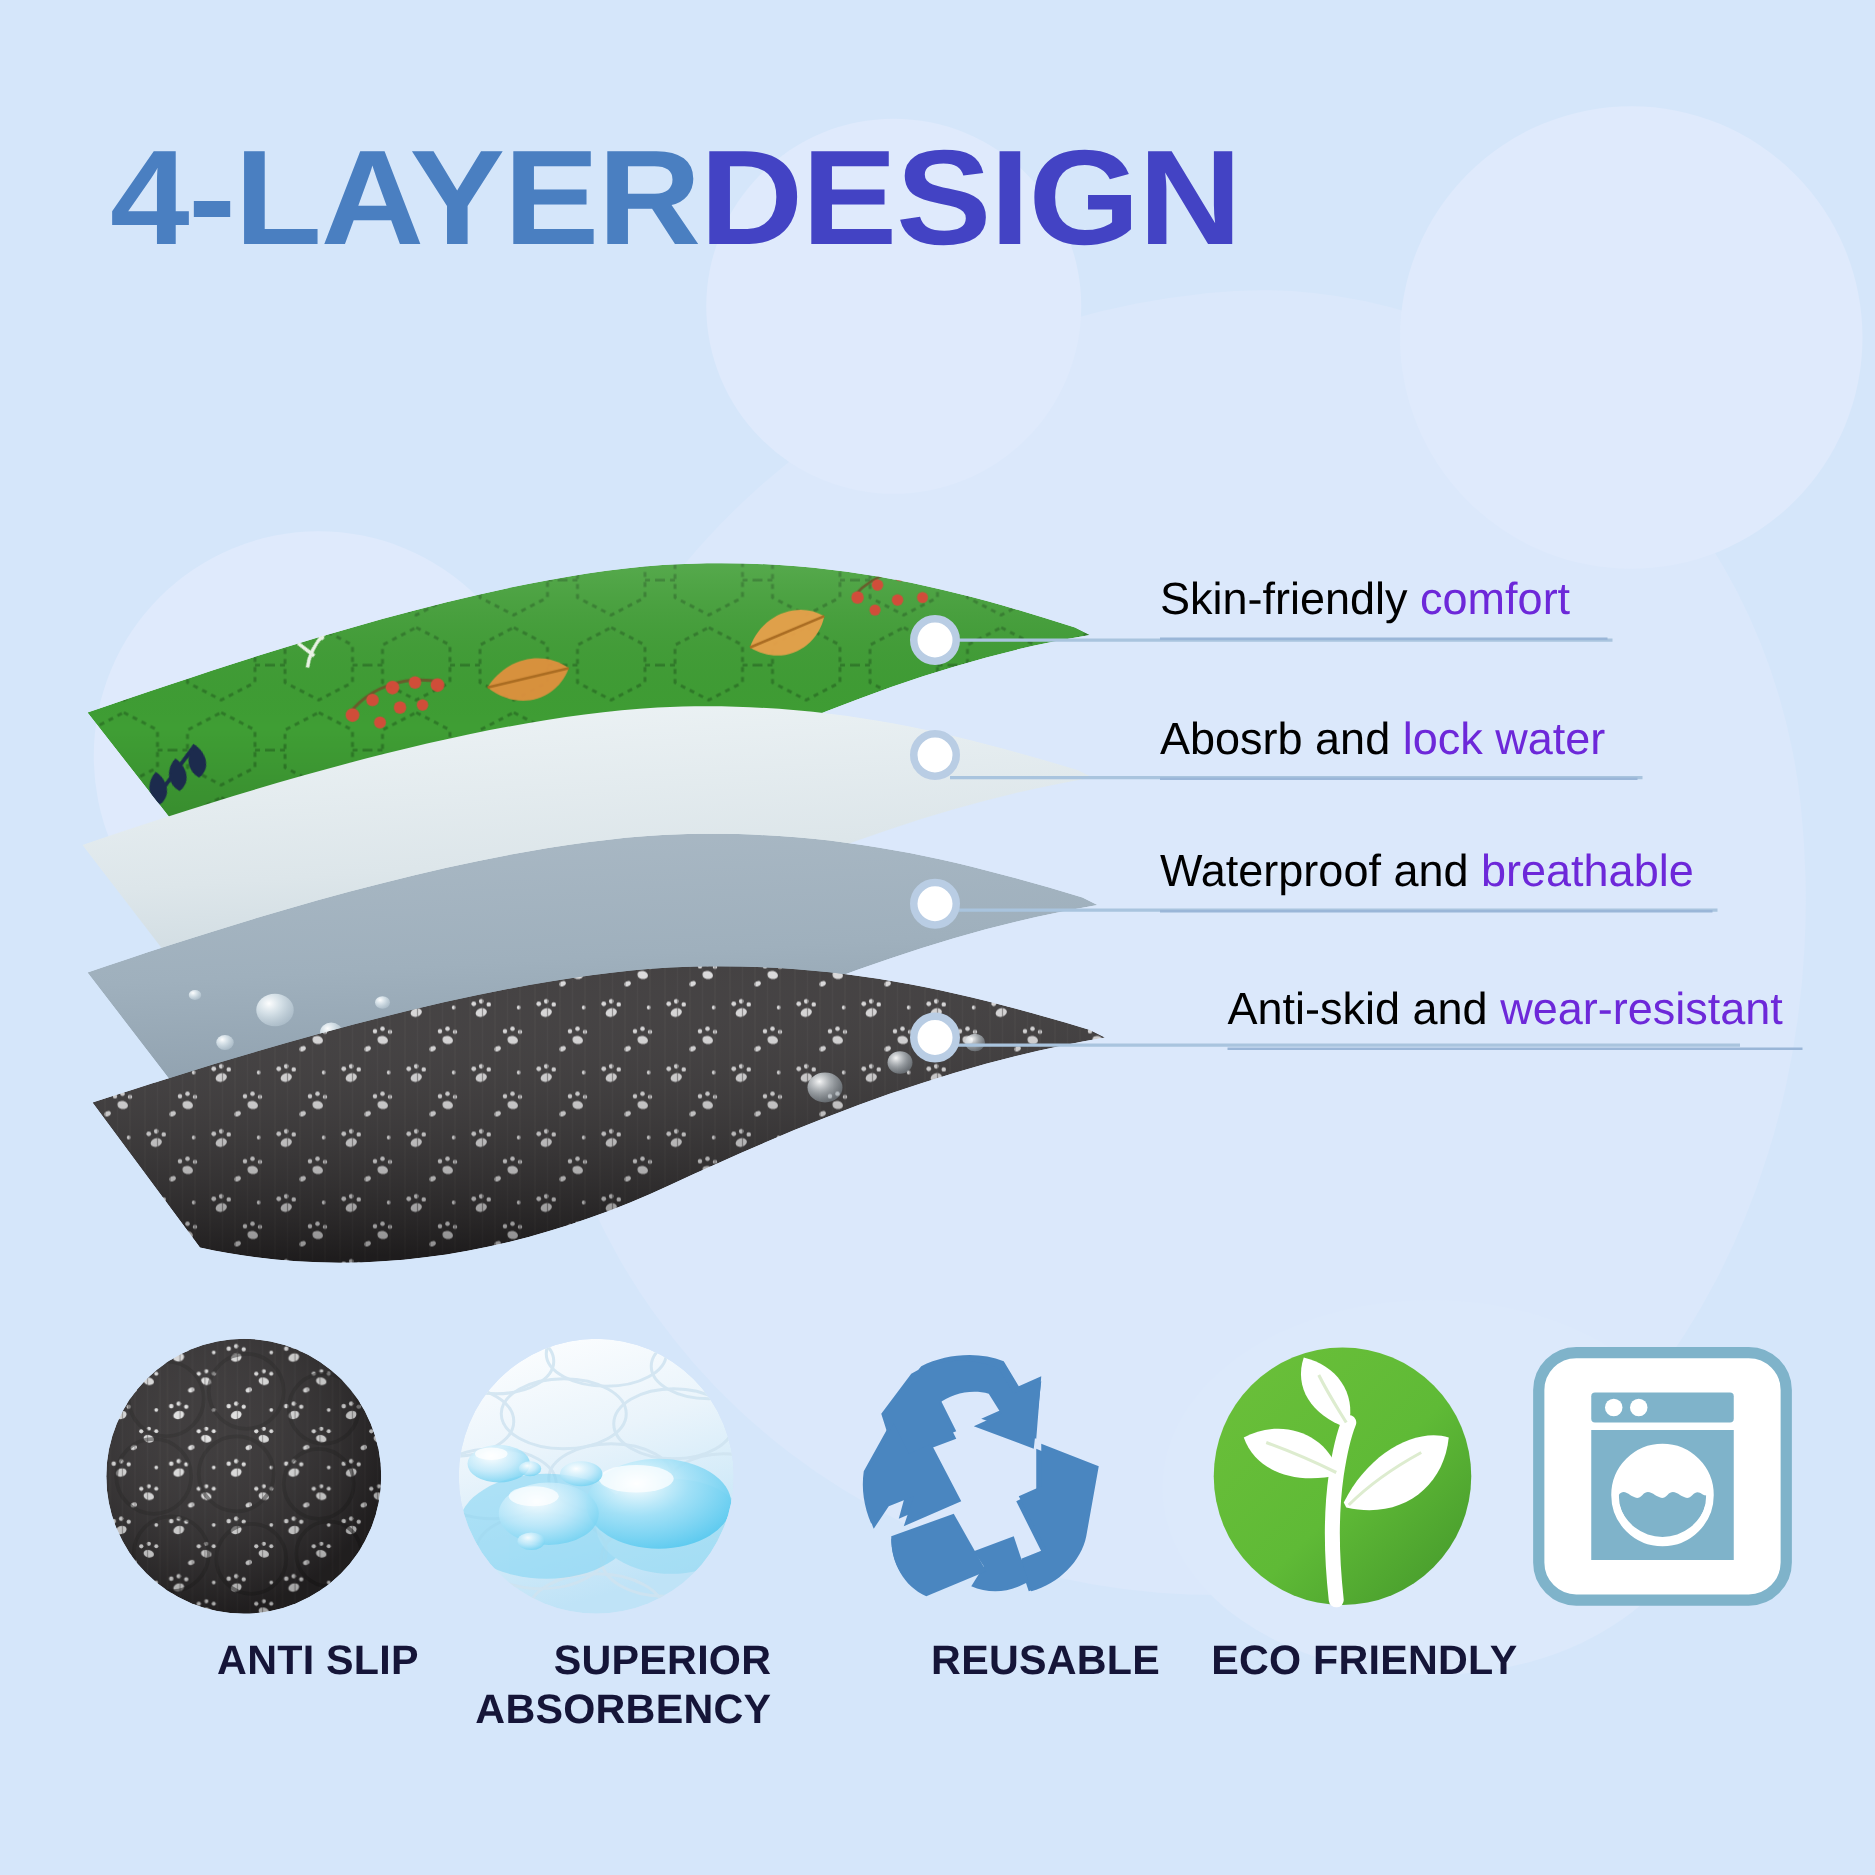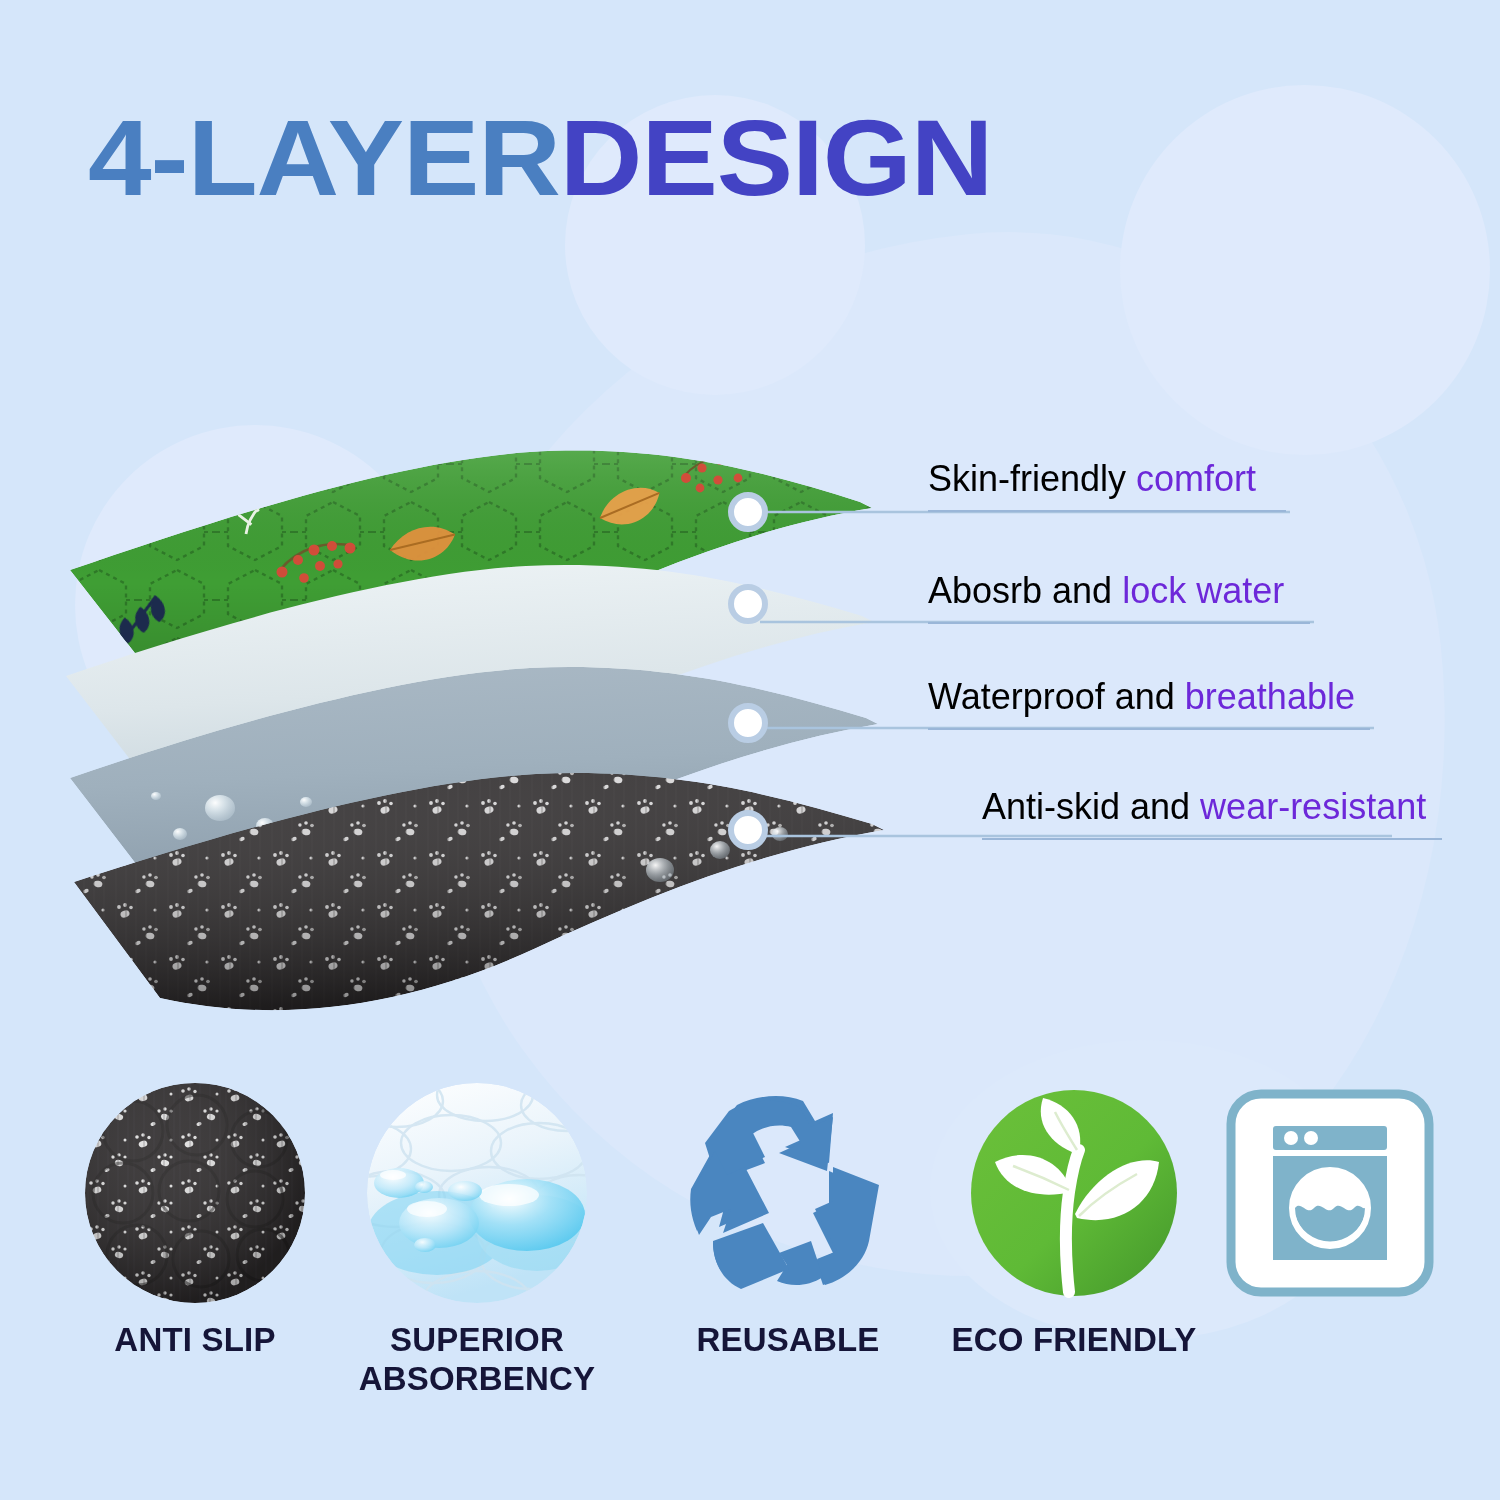--- a/index.html
+++ b/index.html
@@ -96,23 +96,23 @@
   #connectors { position:absolute; left:0; top:0; width:1500px; height:1500px; pointer-events:none; }
 
   
   #features {
     position:absolute;
     left:0; top:1065px;
     width:1500px; height:390px;
   }
   .feature {
     position:absolute;
-    top:12px;
+    top:0;
     width:280px;
-    text-align:center;
+    text-align:right;
   }
   .f-1 { left:55px;   }
   .f-2 { left:337px;  }
   .f-3 { left:648px;  }
   .f-4 { left:934px;  }
   .f-5 { left:1190px; }
 
   .f-art {
     height:232px;
     display:flex;

